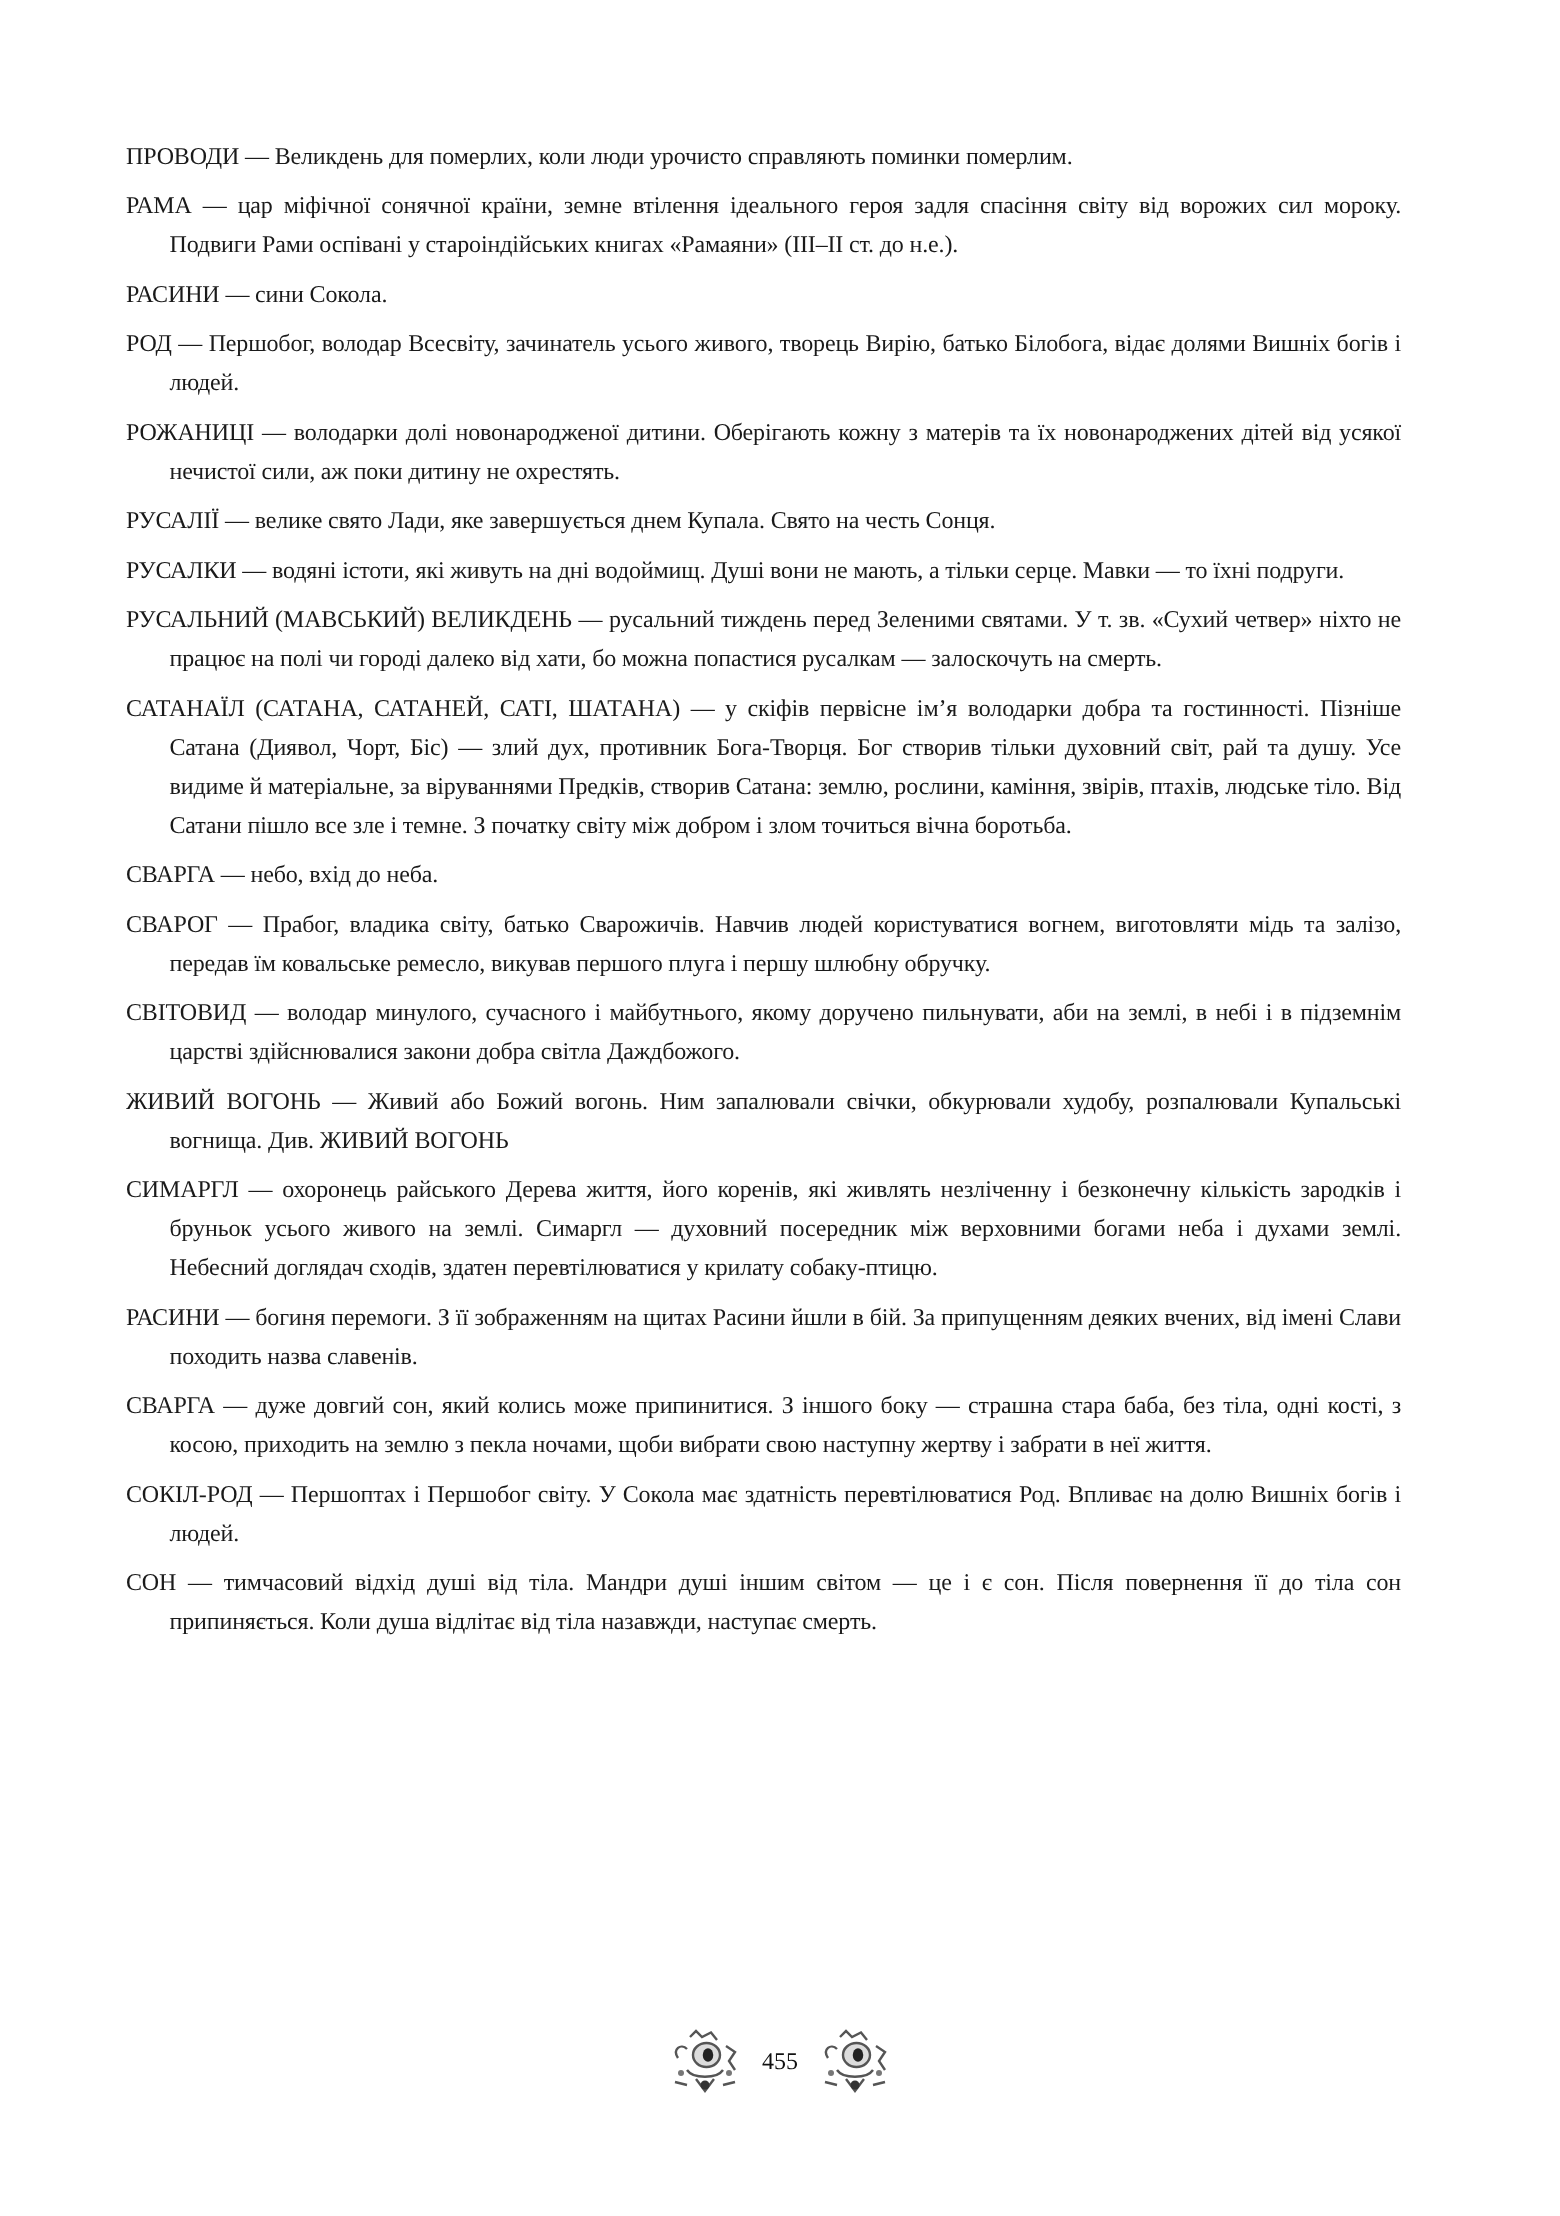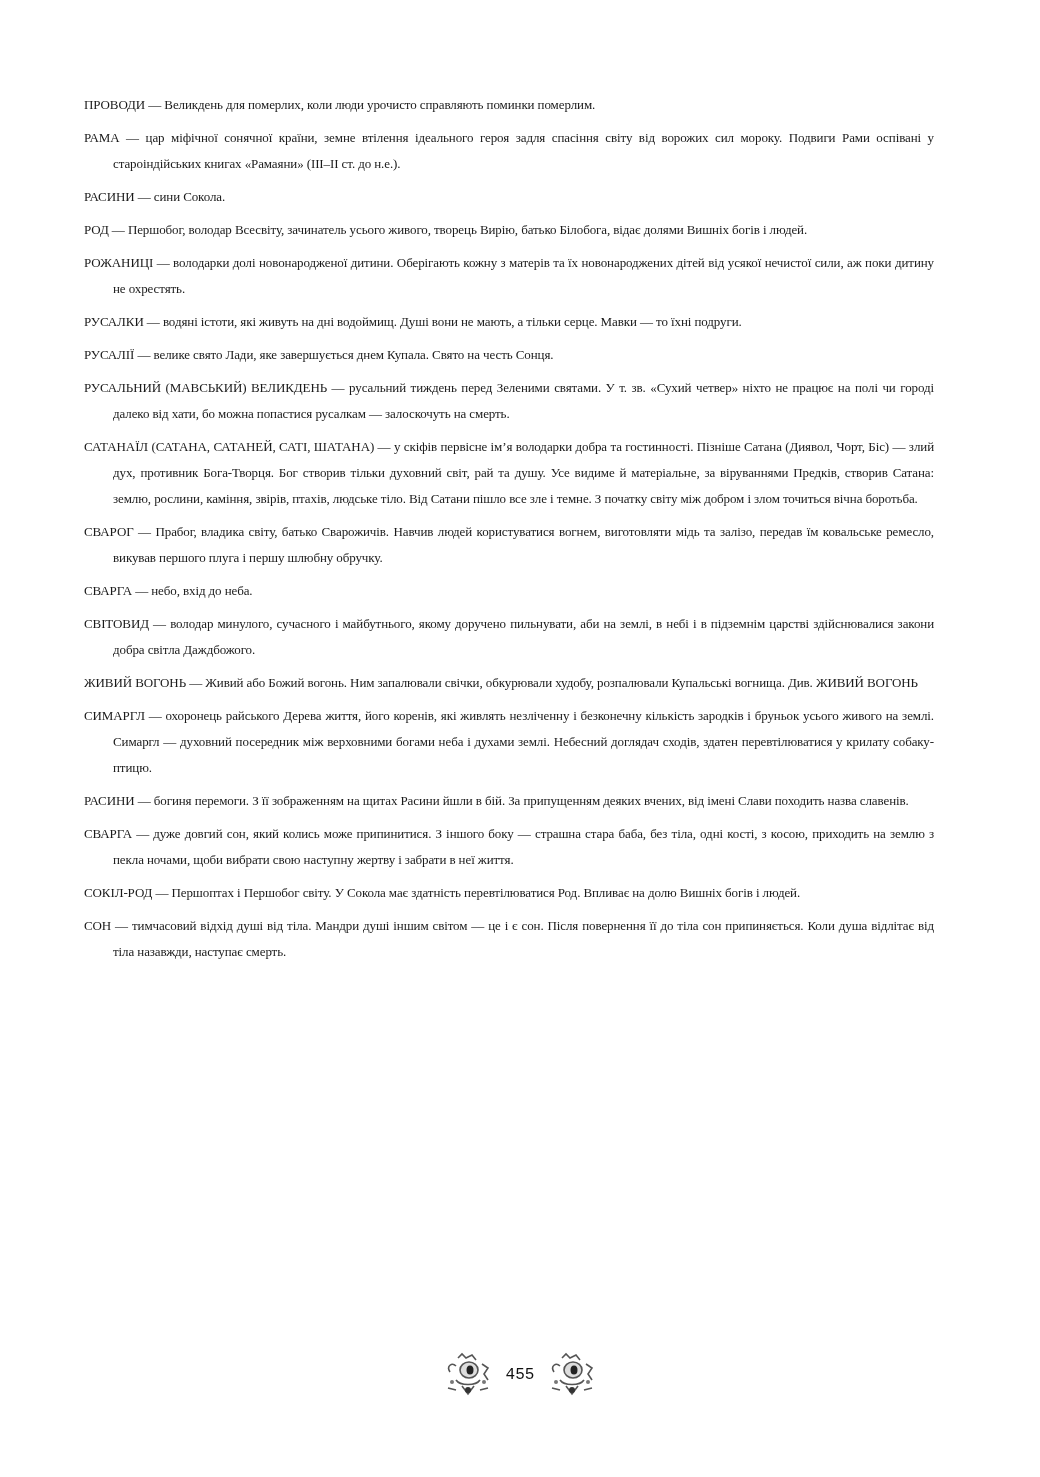--- a/index.html
+++ b/index.html
@@ -15,21 +15,21 @@
       font-family: "Liberation Serif", "DejaVu Serif", serif;
       color: #1a1a1a;
     }
     .page {
       position: absolute;
       left: 84px;
       top: 92px;
       width: 850px;
     }
     .entry {
-      font-size: 13px;
+      font-size: 16px;
       line-height: 26px;
       text-align: justify;
       padding-left: 29px;
       text-indent: -29px;
       margin: 0 0 7px 0;
       letter-spacing: -0.1px;
     }
     .term {
       font-weight: normal;
     }
@@ -44,40 +44,40 @@
       align-items: center;
       gap: 8px;
     }
     .ornament {
       width: 52px;
       height: 46px;
       display: block;
     }
     .page-number {
       font-size: 16px;
-      font-family: Liberation Mono, monospace;
+      font-family: Liberation Serif, serif;
       color: #111;
       padding: 0 4px;
     }
   </style>
 </head>
 <body>
 
 <div class="page">
   <p class="entry"><span class="term">ПРОВОДИ</span><span> — </span><span>Великдень для померлих, коли люди урочисто справляють поминки померлим.</span></p>
   <p class="entry"><span class="term">РАМА</span><span> — </span><span>цар міфічної сонячної країни, земне втілення ідеального героя задля спасіння світу від ворожих сил мороку. Подвиги Рами оспівані у староіндійських книгах «Рамаяни» (III–II ст. до н.е.).</span></p>
   <p class="entry"><span class="term">РАСИНИ</span><span> — </span><span>сини Сокола.</span></p>
   <p class="entry"><span class="term">РОД</span><span> — </span><span>Першобог, володар Всесвіту, зачинатель усього живого, творець Вирію, батько Білобога, відає долями Вишніх богів і людей.</span></p>
   <p class="entry"><span class="term">РОЖАНИЦІ</span><span> — </span><span>володарки долі новонародженої дитини. Оберігають кожну з матерів та їх новонароджених дітей від усякої нечистої сили, аж поки дитину не охрестять.</span></p>
+  <p class="entry"><span class="term">РУСАЛІЇ</span><span> — </span><span>велике свято Лади, яке завершується днем Купала. Свято на честь Сонця.</span></p>
   <p class="entry"><span class="term">РУСАЛКИ</span><span> — </span><span>водяні істоти, які живуть на дні водоймищ. Душі вони не мають, а тільки серце. Мавки — то їхні подруги.</span></p>
-  <p class="entry"><span class="term">РУСАЛІЇ</span><span> — </span><span>велике свято Лади, яке завершується днем Купала. Свято на честь Сонця.</span></p>
   <p class="entry"><span class="term">РУСАЛЬНИЙ (МАВСЬКИЙ) ВЕЛИКДЕНЬ</span><span> — </span><span>русальний тиждень перед Зеленими святами. У т. зв. «Сухий четвер» ніхто не працює на полі чи городі далеко від хати, бо можна попастися русалкам — залоскочуть на смерть.</span></p>
   <p class="entry"><span class="term">САТАНАЇЛ (САТАНА, САТАНЕЙ, САТІ, ШАТАНА)</span><span> — </span><span>у скіфів первісне ім’я володарки добра та гостинності. Пізніше Сатана (Диявол, Чорт, Біс) — злий дух, противник Бога-Творця. Бог створив тільки духовний світ, рай та душу. Усе видиме й матеріальне, за віруваннями Предків, створив Сатана: землю, рослини, каміння, звірів, птахів, людське тіло. Від Сатани пішло все зле і темне. З початку світу між добром і злом точиться вічна боротьба.</span></p>
+  <p class="entry"><span class="term">СВАРГА</span><span> — </span><span>небо, вхід до неба.</span></p>
   <p class="entry"><span class="term">СВАРОГ</span><span> — </span><span>Прабог, владика світу, батько Сварожичів. Навчив людей користуватися вогнем, виготовляти мідь та залізо, передав їм ковальське ремесло, викував першого плуга і першу шлюбну обручку.</span></p>
-  <p class="entry"><span class="term">СВАРГА</span><span> — </span><span>небо, вхід до неба.</span></p>
   <p class="entry"><span class="term">СВІТОВИД</span><span> — </span><span>володар минулого, сучасного і майбутнього, якому доручено пильнувати, аби на землі, в небі і в підземнім царстві здійснювалися закони добра світла Даждбожого.</span></p>
   <p class="entry"><span class="term">ЖИВИЙ ВОГОНЬ</span><span> — </span><span>Живий або Божий вогонь. Ним запалювали свічки, обкурювали худобу, розпалювали Купальські вогнища. Див. ЖИВИЙ ВОГОНЬ</span></p>
   <p class="entry"><span class="term">СИМАРГЛ</span><span> — </span><span>охоронець райського Дерева життя, його коренів, які живлять незліченну і безконечну кількість зародків і бруньок усього живого на землі. Симаргл — духовний посередник між верховними богами неба і духами землі. Небесний доглядач сходів, здатен перевтілюватися у крилату собаку-птицю.</span></p>
   <p class="entry"><span class="term">РАСИНИ</span><span> — </span><span>богиня перемоги. З її зображенням на щитах Расини йшли в бій. За припущенням деяких вчених, від імені Слави походить назва славенів.</span></p>
   <p class="entry"><span class="term">СВАРГА</span><span> — </span><span>дуже довгий сон, який колись може припинитися. З іншого боку — страшна стара баба, без тіла, одні кості, з косою, приходить на землю з пекла ночами, щоби вибрати свою наступну жертву і забрати в неї життя.</span></p>
   <p class="entry"><span class="term">СОКІЛ-РОД</span><span> — </span><span>Першоптах і Першобог світу. У Сокола має здатність перевтілюватися Род. Впливає на долю Вишніх богів і людей.</span></p>
   <p class="entry"><span class="term">СОН</span><span> — </span><span>тимчасовий відхід душі від тіла. Мандри душі іншим світом — це і є сон. Після повернення її до тіла сон припиняється. Коли душа відлітає від тіла назавжди, наступає смерть.</span></p>
 </div>
 
 <div class="footer">

